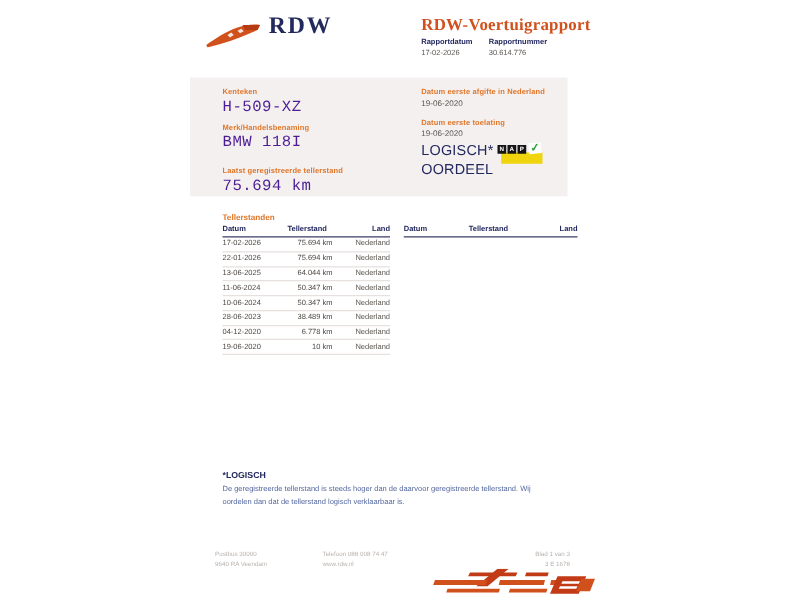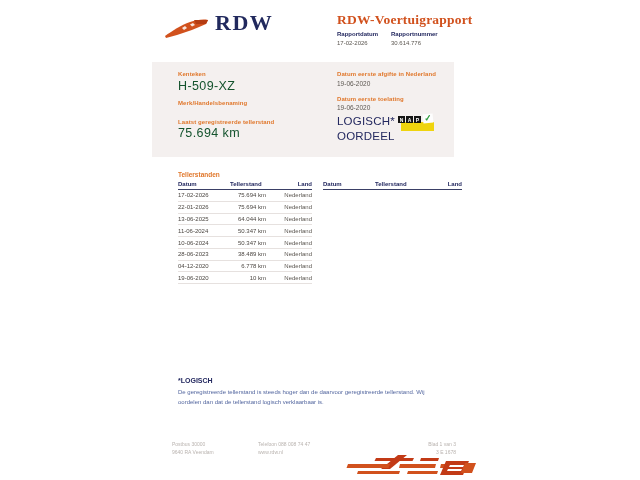--- a/index.html
+++ b/index.html
@@ -5,33 +5,33 @@
   html,body{margin:0;padding:0;}
   body{
     width:640px;height:480px;position:relative;overflow:hidden;
     background:#ffffff;font-family:"Liberation Sans",sans-serif;
     -webkit-font-smoothing:antialiased;
   }
   
   .header-logo{position:absolute;left:164px;top:10px;display:flex;align-items:flex-start;}
   .logo-wing{display:block;margin-top:4px;}
   .logo-text{font-family:"Liberation Serif",serif;font-weight:bold;color:#21295d;
-             font-size:22px;letter-spacing:1.5px;margin-left:5px;}
+             font-size:19px;letter-spacing:1.5px;margin-left:5px;}
   .report-title{position:absolute;left:337px;top:12px;font-family:"Liberation Serif",serif;
                 font-weight:bold;font-size:13.5px;color:#d1511d;letter-spacing:0.2px;text-align:right;}
   .report-meta{position:absolute;left:337px;top:31px;display:flex;gap:13px;}
   .meta-label{font-size:6px;font-weight:bold;color:#23285f;}
   .meta-value{font-size:6px;color:#5c5751;margin-top:2.5px;}
 
   
   .summary-box{position:absolute;left:152px;top:62px;width:302px;height:95px;background:#f4f0ef;}
   .sum-left{position:absolute;left:26px;top:9px;}
   .sum-right{position:absolute;left:185px;top:9px;width:115px;height:84px;}
   .field-label{font-size:6px;font-weight:bold;color:#e0772b;letter-spacing:0.1px;}
-  .big-value{font-family:Liberation Sans, sans-serif;font-size:12.5px;color:#14532d;
+  .big-value{font-family:Liberation Mono, monospace;font-size:12.5px;color:#4c1d95;
              letter-spacing:0.4px;margin:1.5px 0 7px;}
   .tellerstand-block{margin-top:13px;}
   .small-value{font-size:6.5px;color:#5c5751;margin:2.5px 0 9px;}
   .oordeel{position:absolute;left:0;top:43px;font-size:11.5px;font-weight:normal;
            color:#23285f;line-height:14.5px;letter-spacing:0.2px;}
   
   .nap{position:absolute;left:61px;top:45px;width:38px;height:19px;}
   .nap-yellow{position:absolute;left:3px;top:6px;width:33px;height:9px;background:#efd40e;}
   .nap-letters{position:absolute;left:0;top:0;display:flex;gap:1px;}
   .nap-letter{width:7px;height:7px;background:#151515;color:#fff;font-size:5px;
@@ -95,20 +95,21 @@
     <div class="meta-label">Rapportnummer</div>
     <div class="meta-value">30.614.776</div>
   </div>
 </div>
 
 <div class="summary-box">
   <div class="sum-left">
     <div class="field-label">Kenteken</div>
     <div class="big-value">H-509-XZ</div>
     <div class="field-label">Merk/Handelsbenaming</div>
+    <div class="big-value">BMW 118I</div>
     <div class="tellerstand-block">
       <div class="field-label">Laatst geregistreerde tellerstand</div>
       <div class="big-value">75.694 km</div>
     </div>
   </div>
   <div class="sum-right">
     <div class="field-label">Datum eerste afgifte in Nederland</div>
     <div class="small-value">19-06-2020</div>
     <div class="field-label">Datum eerste toelating</div>
     <div class="small-value">19-06-2020</div>

